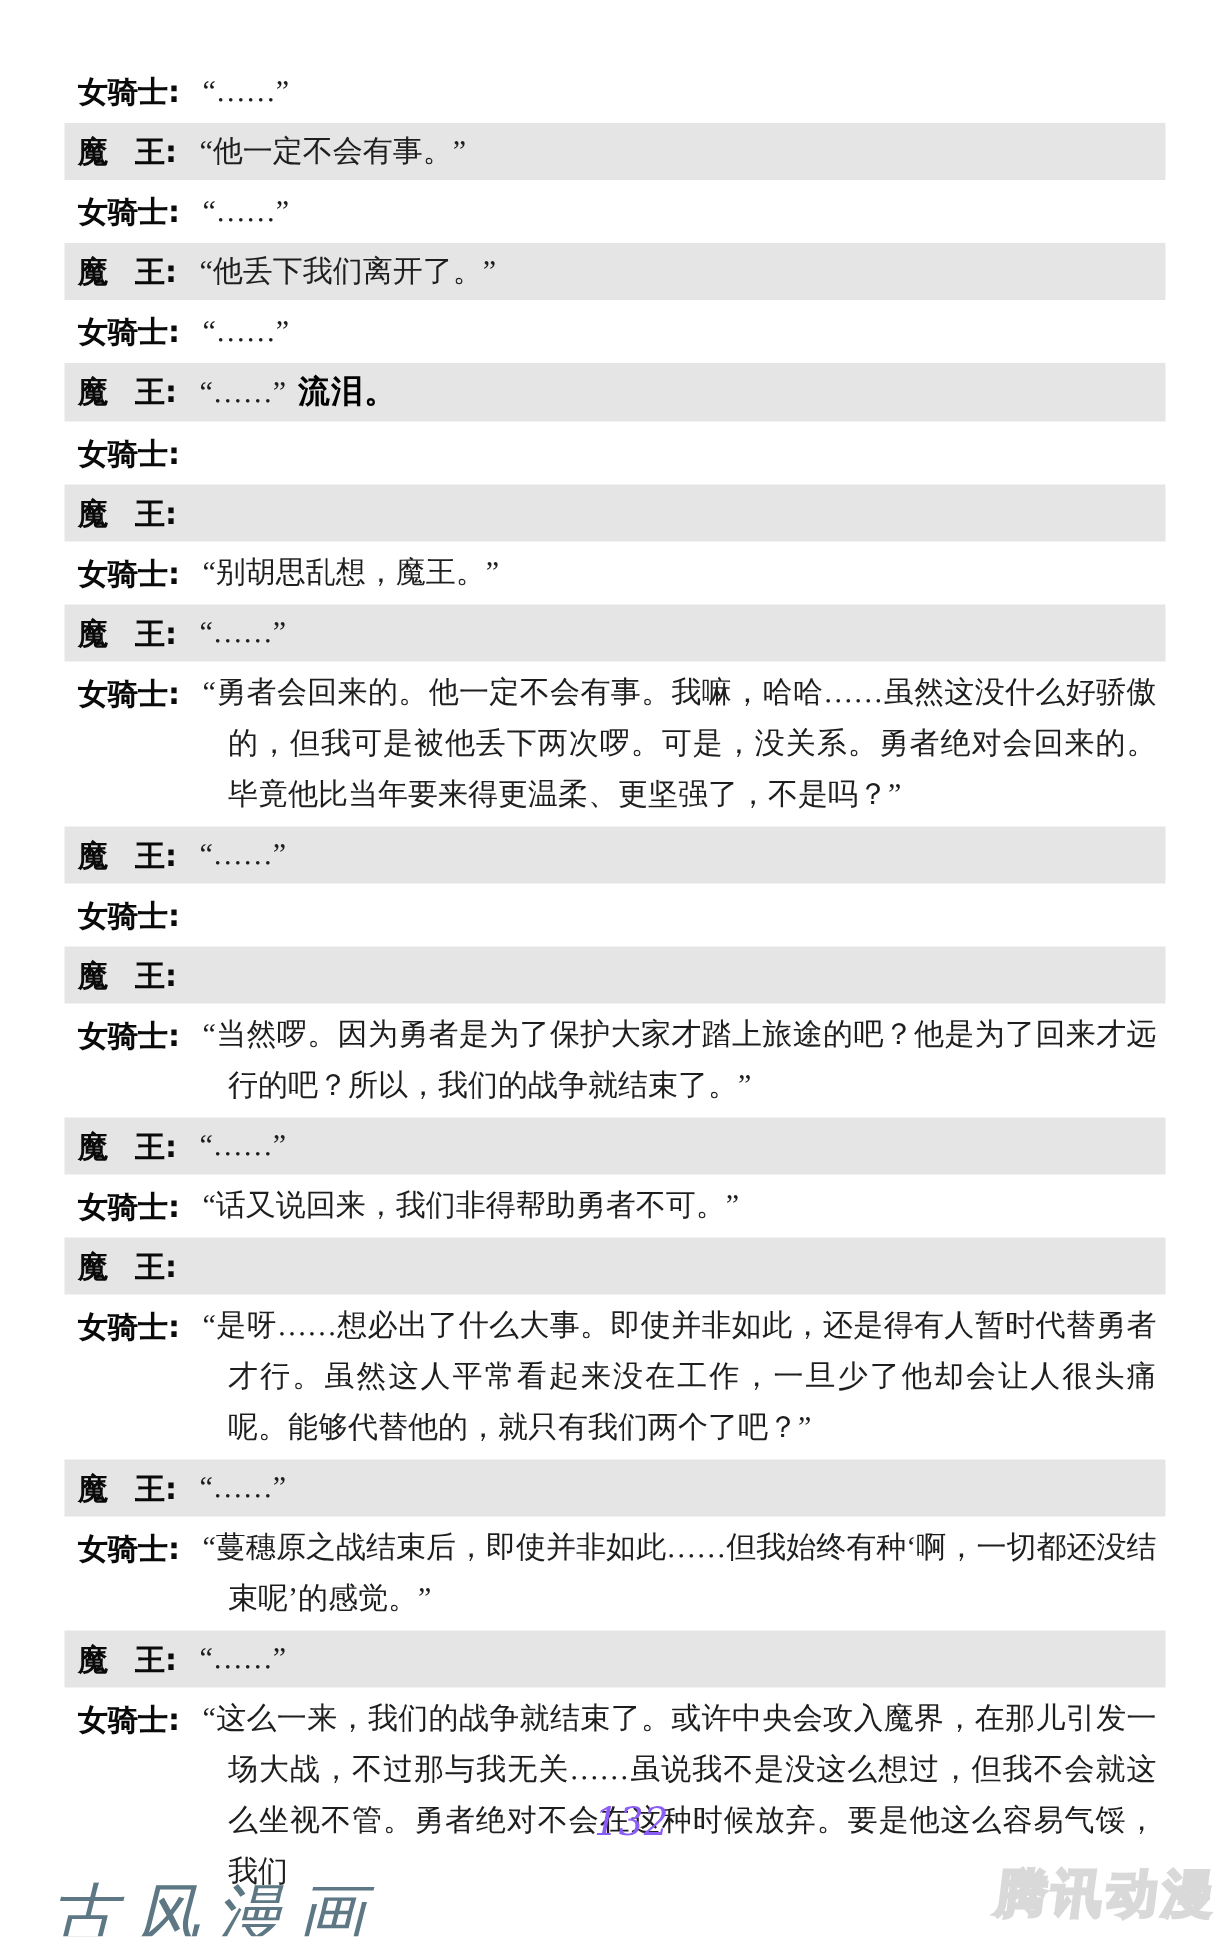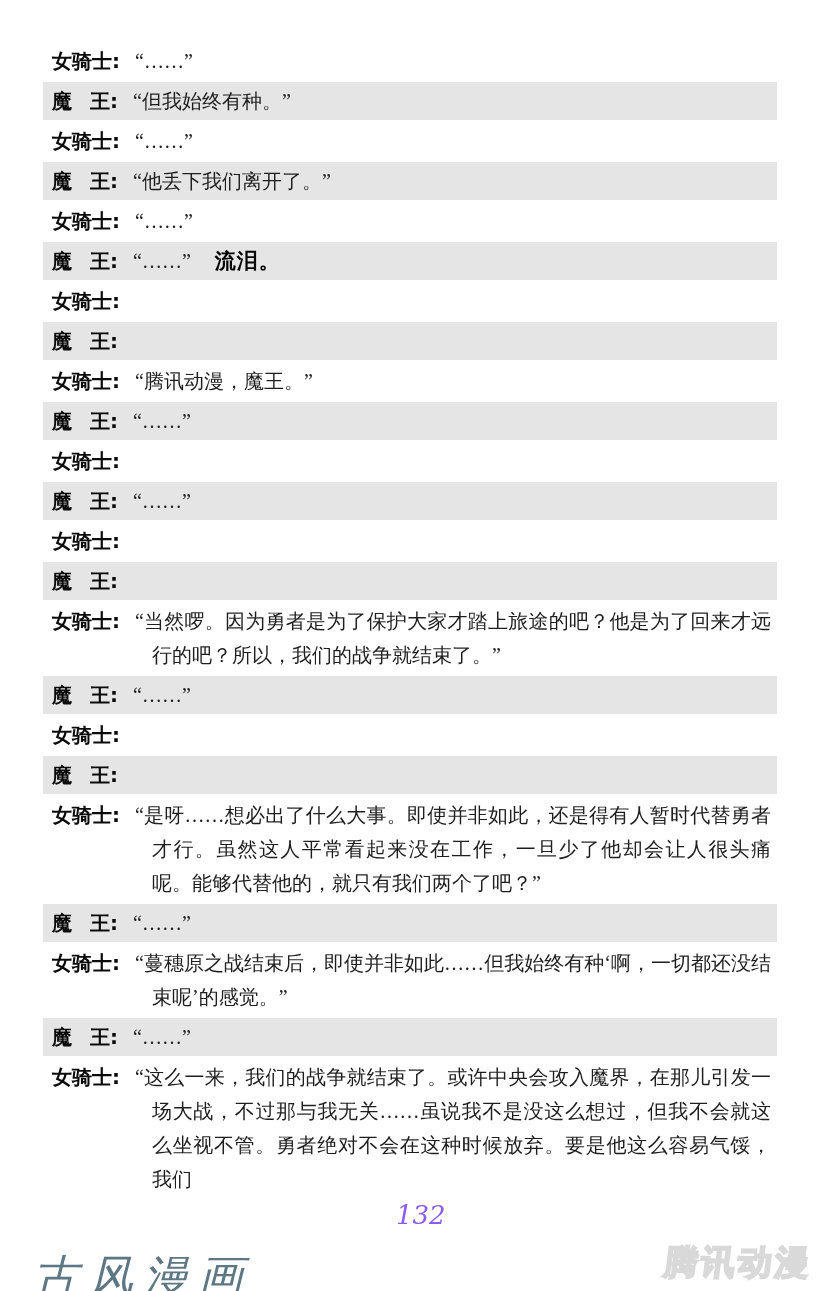--- a/index.html
+++ b/index.html
@@ -50,21 +50,21 @@
     font-size: 20px;
     line-height: 34px;
     color: #1e1e1e;
     text-align: justify;
   }
   .dialogue-text .emph {
     font-family: "DejaVu Sans", "Liberation Sans", sans-serif;
     font-weight: 700;
     font-size: 21px;
     color: #000000;
-    margin-left: 24px;
+    margin-left: 8px;
     letter-spacing: 1px;
   }
   .footer-brand {
     position: absolute;
     left: 33px;
     top: 1247px;
     font-family: "DejaVu Serif", "Liberation Serif", serif;
     font-size: 45px;
     letter-spacing: 10px;
     color: #5d7884;
@@ -104,21 +104,21 @@
           <span>骑</span>
           <span>士:</span>
         </div>
       <div class="dialogue-text"><span>“……”</span></div>
     </div>
       <div class="row shaded">
       <div class="speaker-label">
           <span>魔</span>
           <span>王:</span>
         </div>
-      <div class="dialogue-text"><span>“但我始终有种。”</span></div>
+      <div class="dialogue-text"><span>“他一定不会有事。”</span></div>
     </div>
       <div class="row">
       <div class="speaker-label">
           <span>女</span>
           <span>骑</span>
           <span>士:</span>
         </div>
       <div class="dialogue-text"><span>“……”</span></div>
     </div>
       <div class="row shaded">
@@ -155,35 +155,36 @@
           <span>魔</span>
           <span>王:</span>
         </div>
     </div>
       <div class="row">
       <div class="speaker-label">
           <span>女</span>
           <span>骑</span>
           <span>士:</span>
         </div>
-      <div class="dialogue-text"><span>“腾讯动漫，魔王。”</span></div>
-    </div>
-      <div class="row shaded">
-      <div class="speaker-label">
-          <span>魔</span>
-          <span>王:</span>
-        </div>
-      <div class="dialogue-text"><span>“……”</span></div>
-    </div>
-      <div class="row">
-      <div class="speaker-label">
-          <span>女</span>
-          <span>骑</span>
-          <span>士:</span>
-        </div>
+      <div class="dialogue-text"><span>“别胡思乱想，魔王。”</span></div>
+    </div>
+      <div class="row shaded">
+      <div class="speaker-label">
+          <span>魔</span>
+          <span>王:</span>
+        </div>
+      <div class="dialogue-text"><span>“……”</span></div>
+    </div>
+      <div class="row">
+      <div class="speaker-label">
+          <span>女</span>
+          <span>骑</span>
+          <span>士:</span>
+        </div>
+      <div class="dialogue-text"><span>“勇者会回来的。他一定不会有事。我嘛，哈哈……虽然这没什么好骄傲的，但我可是被他丢下两次啰。可是，没关系。勇者绝对会回来的。毕竟他比当年要来得更温柔、更坚强了，不是吗？”</span></div>
     </div>
       <div class="row shaded">
       <div class="speaker-label">
           <span>魔</span>
           <span>王:</span>
         </div>
       <div class="dialogue-text"><span>“……”</span></div>
     </div>
       <div class="row">
       <div class="speaker-label">
@@ -212,20 +213,21 @@
           <span>王:</span>
         </div>
       <div class="dialogue-text"><span>“……”</span></div>
     </div>
       <div class="row">
       <div class="speaker-label">
           <span>女</span>
           <span>骑</span>
           <span>士:</span>
         </div>
+      <div class="dialogue-text"><span>“话又说回来，我们非得帮助勇者不可。”</span></div>
     </div>
       <div class="row shaded">
       <div class="speaker-label">
           <span>魔</span>
           <span>王:</span>
         </div>
     </div>
       <div class="row">
       <div class="speaker-label">
           <span>女</span>

